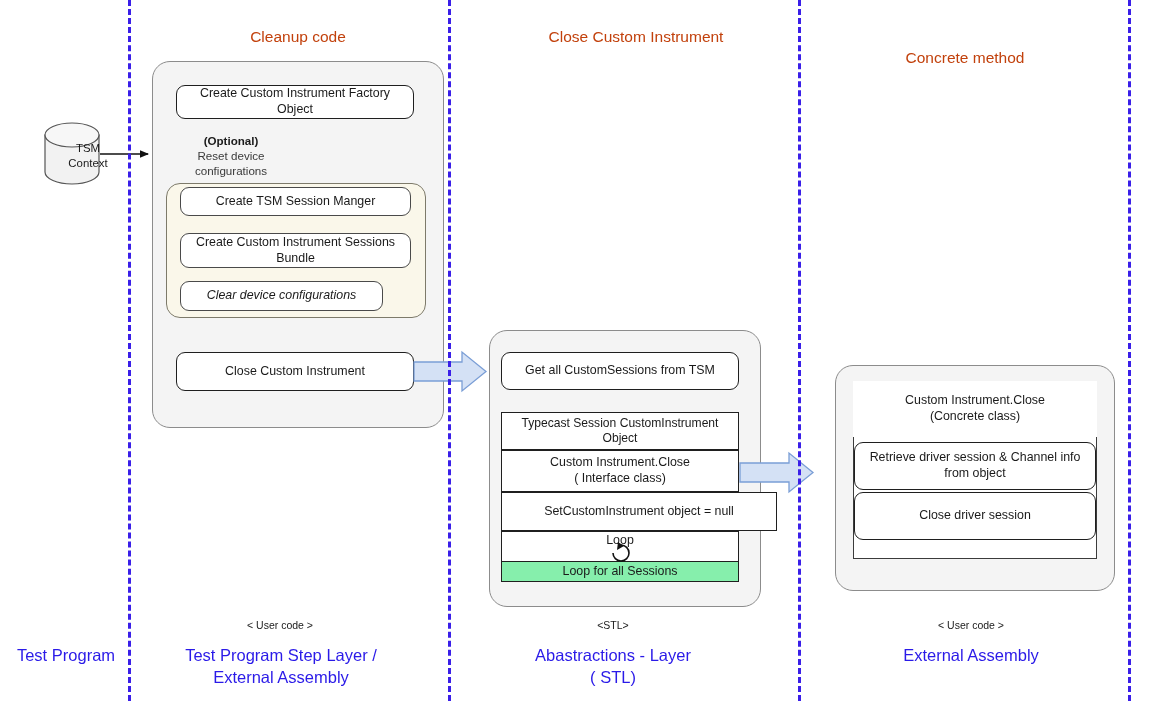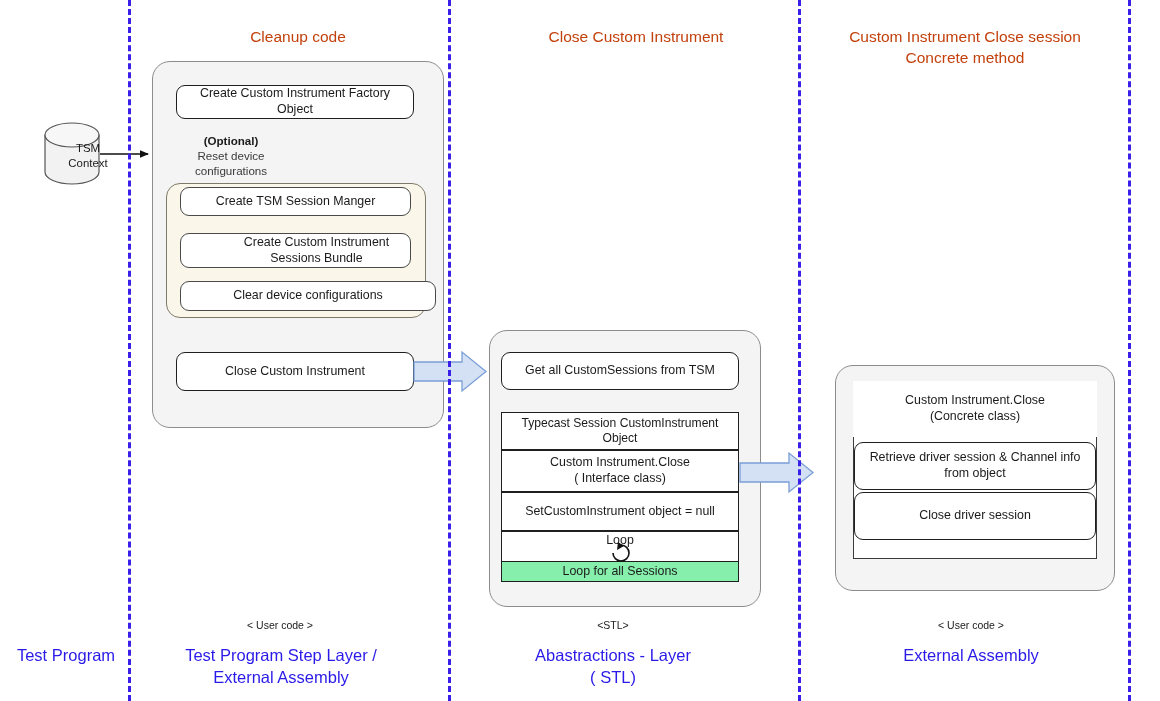--- a/index.html
+++ b/index.html
@@ -161,60 +161,60 @@
   <div class="note" style="left:54px; top:141px; width:68px; font-size:11.4px; color:#1a1a1a;">
     <span>TSM</span><br>
     <span>Context</span>
   </div>
 
   <div class="col-title" style="left:178px; top:26px; width:240px;">Cleanup code</div>
 
   <div class="col-title" style="left:500px; top:26px; width:272px;">Close Custom Instrument</div>
 
   <div class="col-title" style="left:820px; top:26px; width:290px;">
-    <span>Custom Instrument Close session</span><br>
+    <br>
     <span>Concrete method</span>
   </div>
 
   <div class="group" style="left:152px; top:61px; width:292px; height:367px;"></div>
 
   <div class="node" style="left:176px; top:85px; width:238px; height:34px;">Create Custom Instrument Factory Object</div>
 
   <div class="note" style="left:178px; top:133px; width:106px;">
     <b>(Optional)</b><br>
     <span>Reset device</span><br>
     <span>configurations</span>
   </div>
 
   <div class="group-cream" style="left:166px; top:183px; width:260px; height:135px;"></div>
 
   <div class="node shadow" style="left:180px; top:187px; width:231px; height:29px;">Create TSM Session Manger</div>
 
-  <div class="node shadow" style="left:180px; top:233px; width:231px; height:35px;padding-left:48px;">Create Custom Instrument Sessions Bundle</div>
-
-  <div class="node shadow" style="left:180px; top:281px; width:256px; height:30px;">Clear device configurations</div>
+  <div class="node shadow" style="left:180px; top:233px; width:231px; height:35px;">Create Custom Instrument Sessions Bundle</div>
+
+  <div class="node shadow" style="left:180px; top:281px; width:203px; height:30px;font-style:italic;">Clear device configurations</div>
 
   <div class="node" style="left:176px; top:352px; width:238px; height:39px;">Close Custom Instrument</div>
 
   <div class="group" style="left:489px; top:330px; width:272px; height:277px;"></div>
 
   <div class="node" style="left:501px; top:352px; width:238px; height:38px;">Get all CustomSessions from TSM</div>
 
   <div style="position:absolute; left:501px; top:412px; width:238px; height:170px; border:1.6px solid #1f1f1f; box-sizing:border-box; background:#ffffff; z-index:2;"></div>
 
   <div class="node sq" style="left:501px; top:412px; width:238px; height:38px; font-size:12.1px;">Typecast Session CustomInstrument Object</div>
 
   <div class="node sq" style="left:501px; top:450px; width:238px; height:42px;">
     <div>
       <span>Custom Instrument.Close</span><br>
       <span>( Interface class)</span>
     </div>
   </div>
 
-  <div class="node sq" style="left:501px; top:492px; width:238px; height:39px;">SetCustomInstrument object = null</div>
+  <div class="node sq" style="left:501px; top:492px; width:276px; height:39px;">SetCustomInstrument object = null</div>
 
   <div class="node sq" style="left:501px; top:531px; width:238px; height:44px; align-items:flex-start; padding-top:1px;">Loop</div>
 
   <svg class="layer over" viewBox="0 0 1160 701">
     <g>
       <path d="M613,553 a8,8 0 1 0 8,-8" fill="none" stroke="#111111" stroke-width="1.6"></path>
       <path d="M618,542 L624,546 L617,550 z" fill="#111111"></path>
     </g>
   </svg>
 

